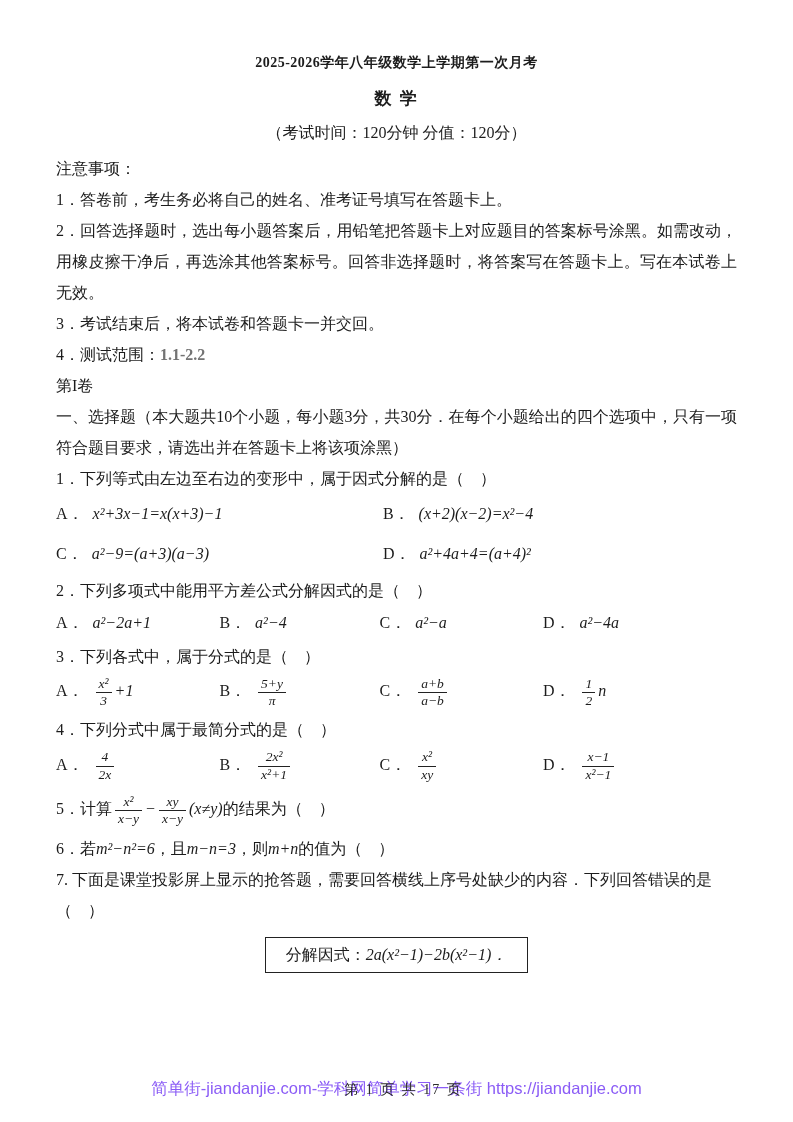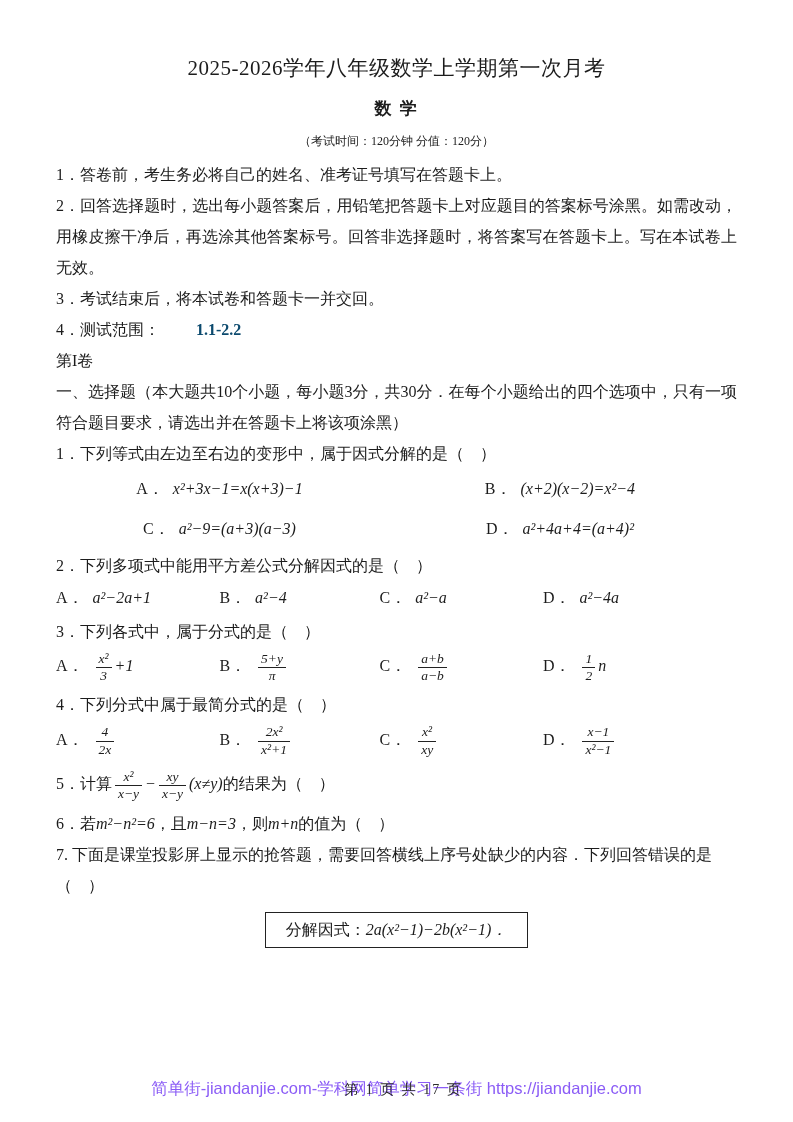--- a/index.html
+++ b/index.html
@@ -9,25 +9,25 @@
     margin:0 auto;
     background:#ffffff;
     box-sizing:border-box;
     padding:54px 56px 0 56px;
     font-family:"Liberation Serif","DejaVu Serif",serif;
     color:#1c1c1c;
     font-size:16px;
     overflow:hidden;
   }
   .center { text-align:center; }
-  .exam-title { font-size:21px; font-weight:400; margin:0 0 15px 0; letter-spacing:0.5px; }
+  .exam-title { font-size:14px; font-weight:700; margin:0 0 15px 0; letter-spacing:0.5px; }
   .exam-subject { font-size:17px; font-weight:600; margin:0 0 13px 0; letter-spacing:2px; }
-  .exam-meta { font-size:12px; margin:0 0 9px 0; }
+  .exam-meta { font-size:16px; margin:0 0 9px 0; }
   .notice-wrap p { margin:0; line-height:31px; text-align:justify; }
-  .red { color:#0c4a6e; font-weight:bold;margin-left:36px; }
+  .red { color:#737373; font-weight:bold; }
   .volume-title { text-align:left; margin:0; line-height:31px; }
   .section-heading { margin:0; line-height:31px; text-align:justify; }
   .m { font-style:italic; font-family:"Liberation Serif",serif; }
   .frac {
     display:inline-block; text-align:center; vertical-align:middle;
     font-style:italic; font-size:13.5px; line-height:1.2; margin:0 3px;
   }
   .frac .num { display:block; padding:0 3px; }
   .frac .den { display:block; border-top:1px solid #222; padding:0 3px; }
   .opts4 {
@@ -36,21 +36,20 @@
     align-items:center;
     padding:4px 0 5px 0;
     line-height:26px;
   }
   .opts2 {
     display:grid;
     grid-template-columns:48% 52%;
     row-gap:16px;
     padding:8px 0 9px 0;
     line-height:24px;
-    text-align:center;
   }
   .opt { white-space:nowrap; }
   .opt-label { padding-right:9px; }
   .q-stem { margin:0; line-height:31px; }
   .q-stem-tall { margin:0; line-height:30px; padding:6px 0; }
   .answer-box {
     width:fit-content;
     margin:11px auto 9px auto;
     border:1.5px solid #222;
     padding:6px 20px;
@@ -76,20 +75,21 @@
 </head>
 <body>
 
 <div class="page">
 
   <h1 class="exam-title center">2025-2026学年八年级数学上学期第一次月考</h1>
   <div class="exam-subject center">数  学</div>
   <div class="exam-meta center">（考试时间：120分钟  分值：120分）</div>
 
   <div class="notice-wrap">
+    <p>注意事项：</p>
     <p>1．答卷前，考生务必将自己的姓名、准考证号填写在答题卡上。</p>
     <p>2．回答选择题时，选出每小题答案后，用铅笔把答题卡上对应题目的答案标号涂黑。如需改动，用橡皮擦干净后，再选涂其他答案标号。回答非选择题时，将答案写在答题卡上。写在本试卷上无效。</p>
     <p>3．考试结束后，将本试卷和答题卡一并交回。</p>
     <p><span>4．测试范围：</span><span class="red">1.1-2.2</span></p>
   </div>
 
   <p class="volume-title">第I卷</p>
   <p class="section-heading">一、选择题（本大题共10个小题，每小题3分，共30分．在每个小题给出的四个选项中，只有一项符合题目要求，请选出并在答题卡上将该项涂黑）</p>
 
   <p class="q-stem">1．下列等式由左边至右边的变形中，属于因式分解的是（　）</p>

